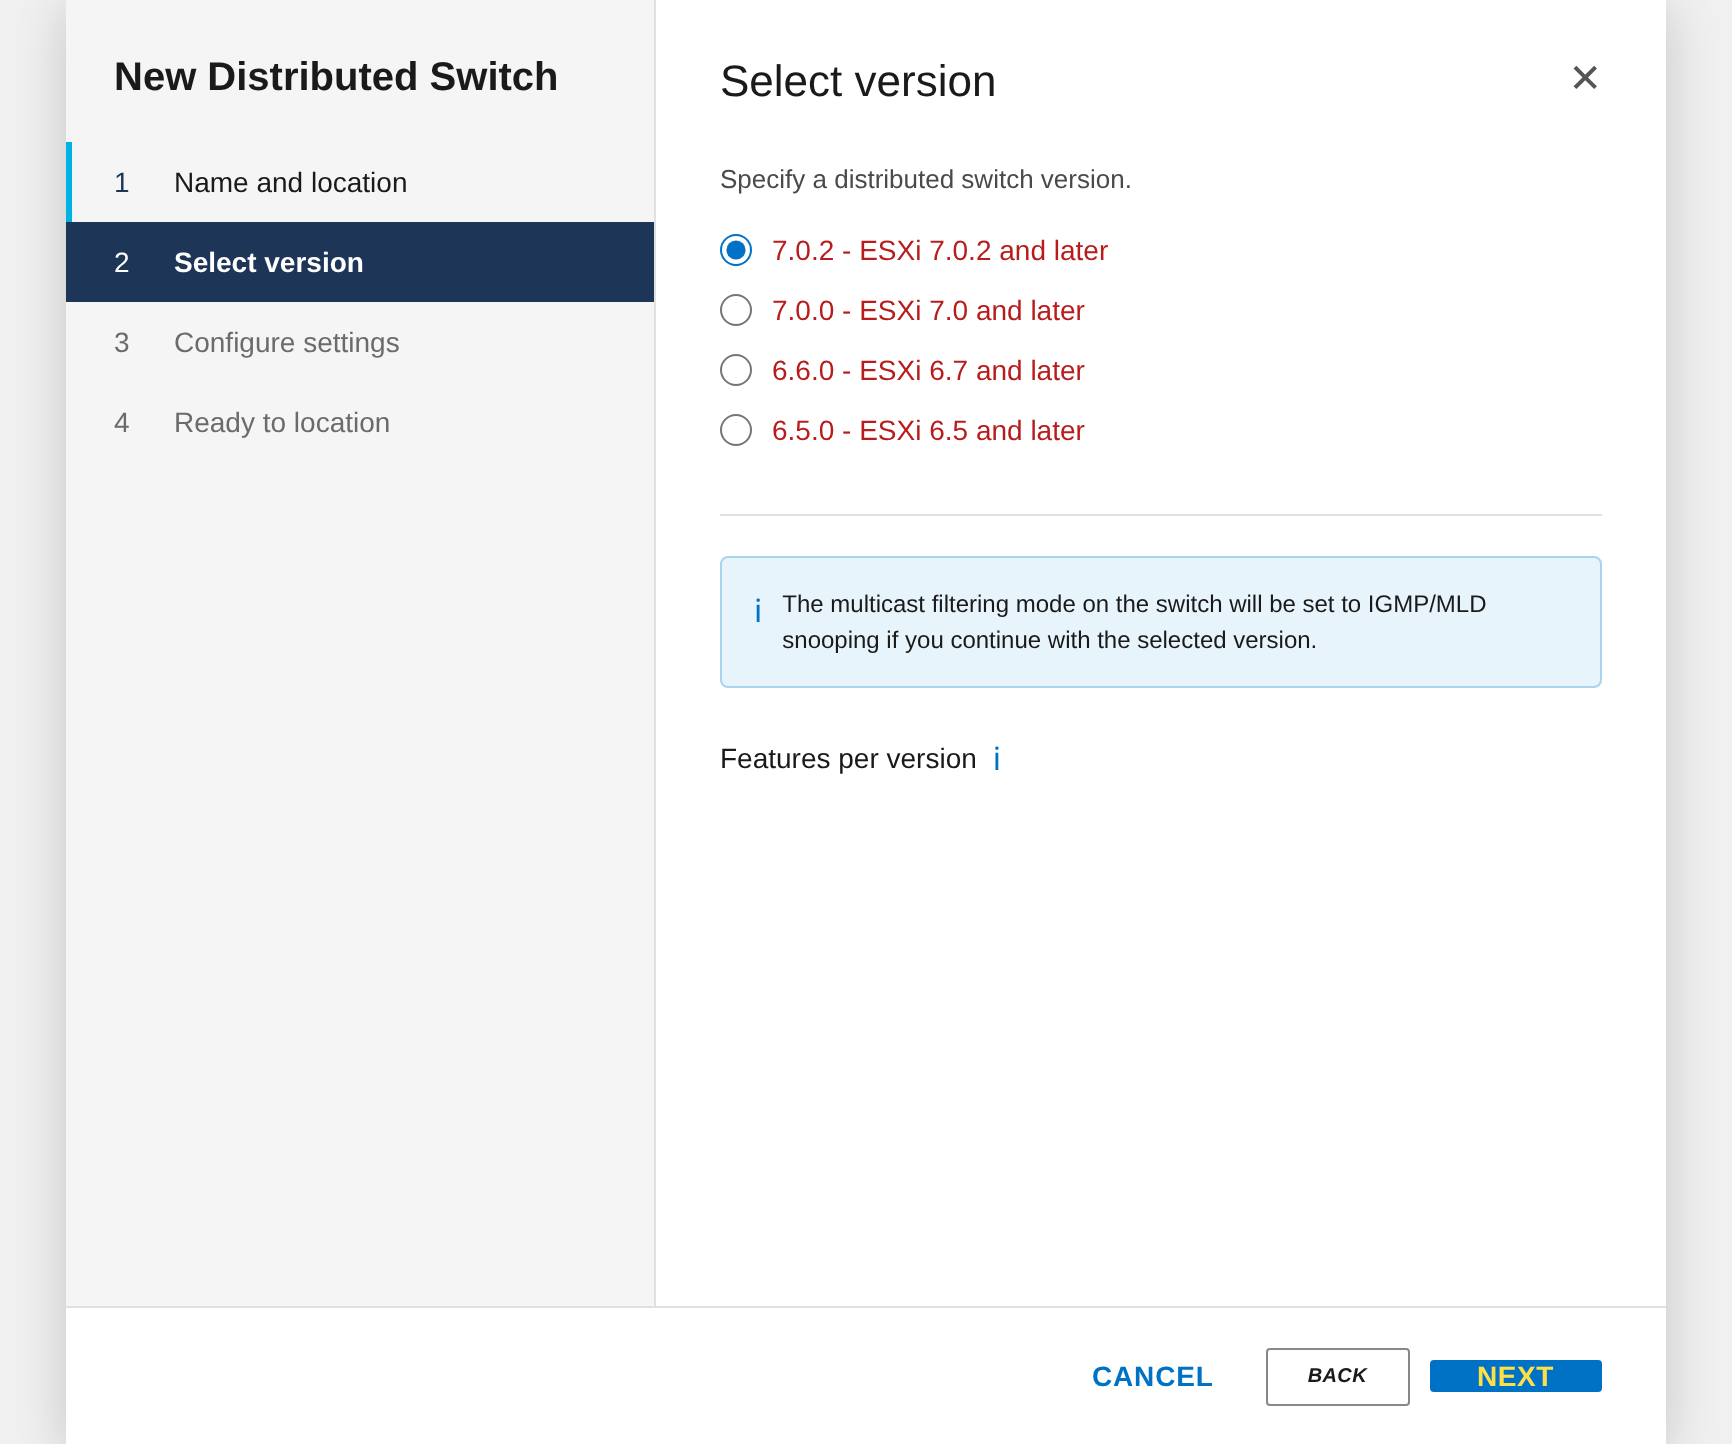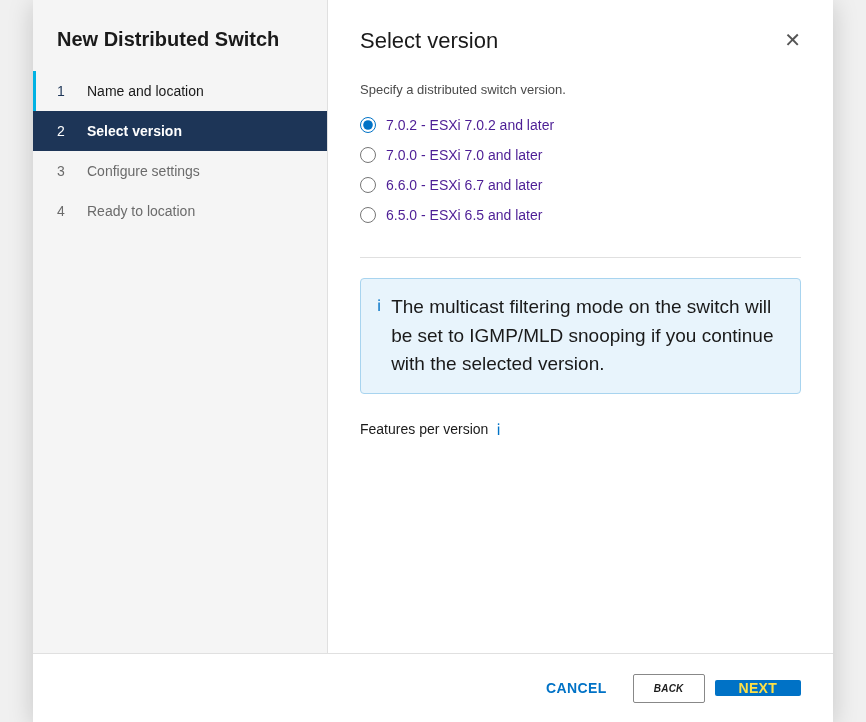--- a/index.html
+++ b/index.html
@@ -130,21 +130,21 @@
     }
     .radio-option input[type="radio"] {
       margin-right: 10px;
       width: 16px;
       height: 16px;
       accent-color: #0072c6;
       cursor: pointer;
     }
     .radio-label {
       font-size: 14px;
-      color: #4c1d95;
+      color: #b91c1c;
       cursor: pointer;
     }
     .divider {
       border: none;
       border-top: 1px solid #e0e0e0;
       margin: 20px 32px;
     }
     .info-box {
       margin: 0 32px;
       background: #e8f4fc;
@@ -155,21 +155,21 @@
       align-items: flex-start;
       gap: 10px;
     }
     .info-icon {
       color: #0072c6;
       font-size: 16px;
       flex-shrink: 0;
       margin-top: 1px;
     }
     .info-text {
-      font-size: 19px;
+      font-size: 12px;
       color: #1a1a1a;
       line-height: 1.5;
     }
     .features-row {
       display: flex;
       align-items: center;
       gap: 8px;
       padding: 24px 32px 0 32px;
     }
     .features-label {

